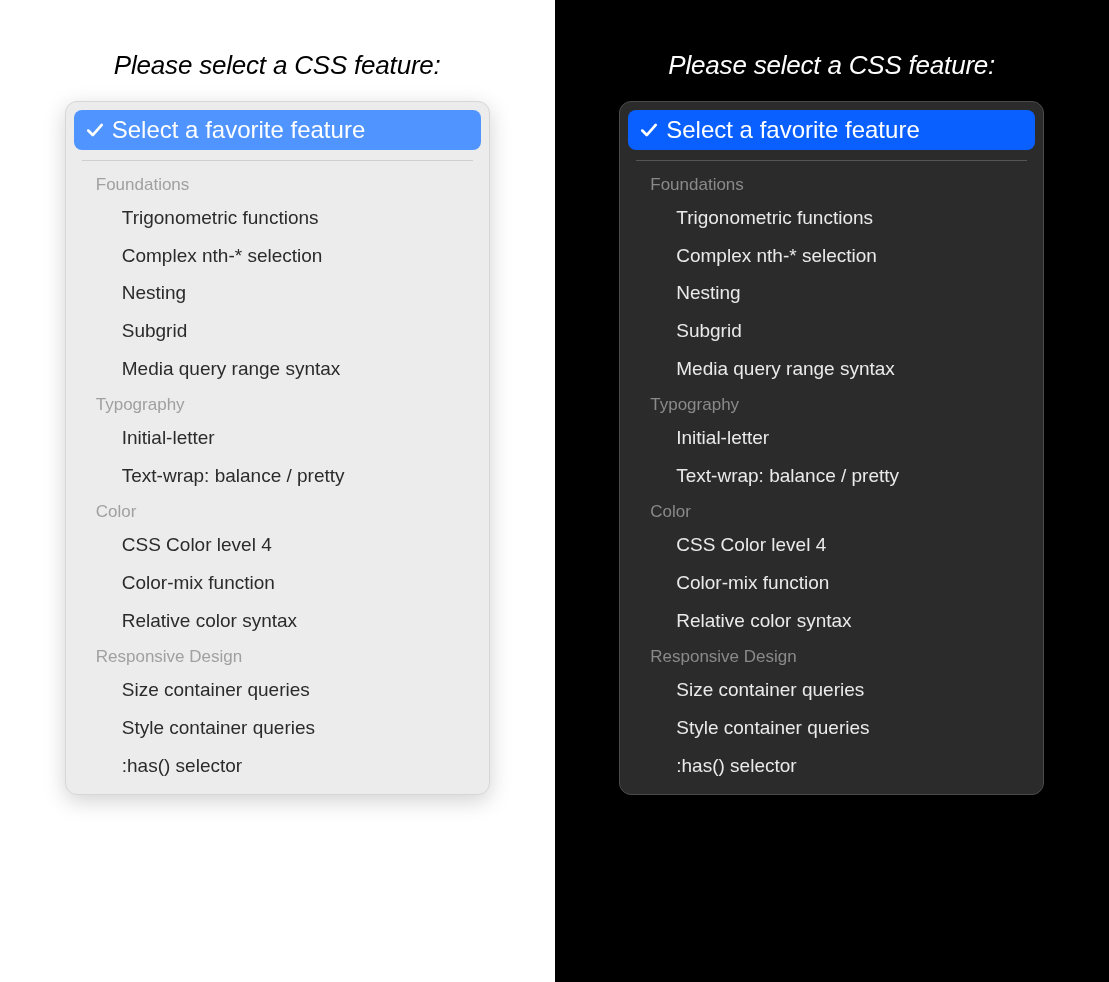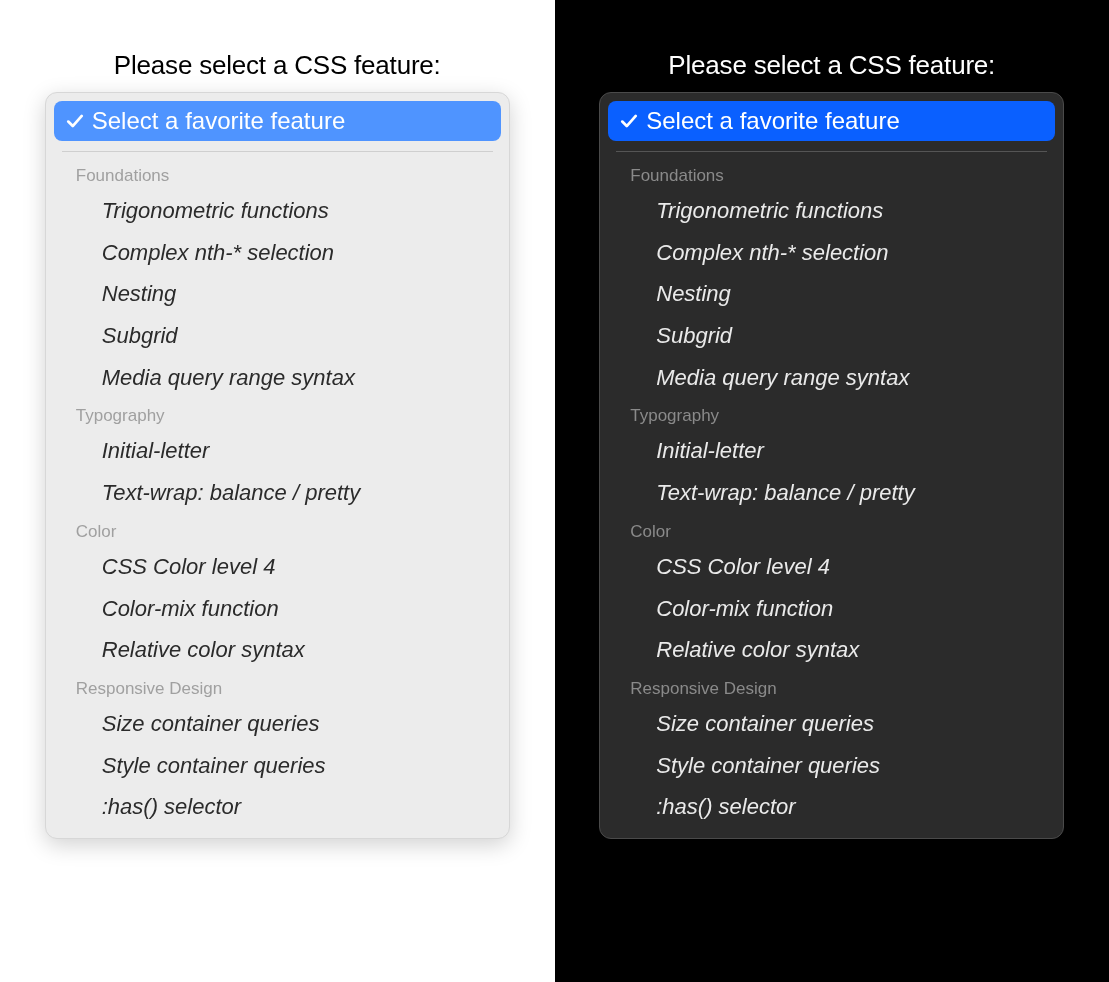--- a/index.html
+++ b/index.html
@@ -15,26 +15,27 @@
     display: flex;
     flex-direction: column;
     align-items: center;
   }
   .pane.light { background: #ffffff; color: #000; }
   .pane.dark  { background: #000000; color: #fff; }
 
   .prompt {
     font-size: 26px;
     font-weight: 400;
-    margin-bottom: 11px;
+    margin-bottom: 20px;
     letter-spacing: -0.2px;
+    font-style: italic;
   }
 
   .dropdown {
-    width: 465px;
+    width: 425px;
     border-radius: 12px;
     padding: 8px 8px 10px 8px;
   }
   .pane.light .dropdown {
     background: #ececec;
     border: 1px solid #d7d7d7;
     box-shadow: 0 6px 22px rgba(0,0,0,0.18);
   }
   .pane.dark .dropdown {
     background: #2b2b2b;
@@ -68,25 +69,24 @@
   .pane.dark  .separator { background: #555; }
 
   .group-label {
     font-size: 17px;
     padding: 8px 0 4px 22px;
   }
   .pane.light .group-label { color: #a0a0a0; }
   .pane.dark  .group-label { color: #8a8a8a; }
 
   .option-item {
-    font-size: 22px;
+    font-size: 19px;
     padding: 6px 0 6px 48px;
     line-height: 1.35;
     cursor: default;
-    font-style: italic;
   }
   .pane.light .option-item { color: #2b2b2b; }
   .pane.dark  .option-item { color: #eaeaea; }
 </style>
 </head>
 <body>
 
 <div class="pane light">
   <div class="prompt">Please select a CSS feature:</div>
   <div class="dropdown">

